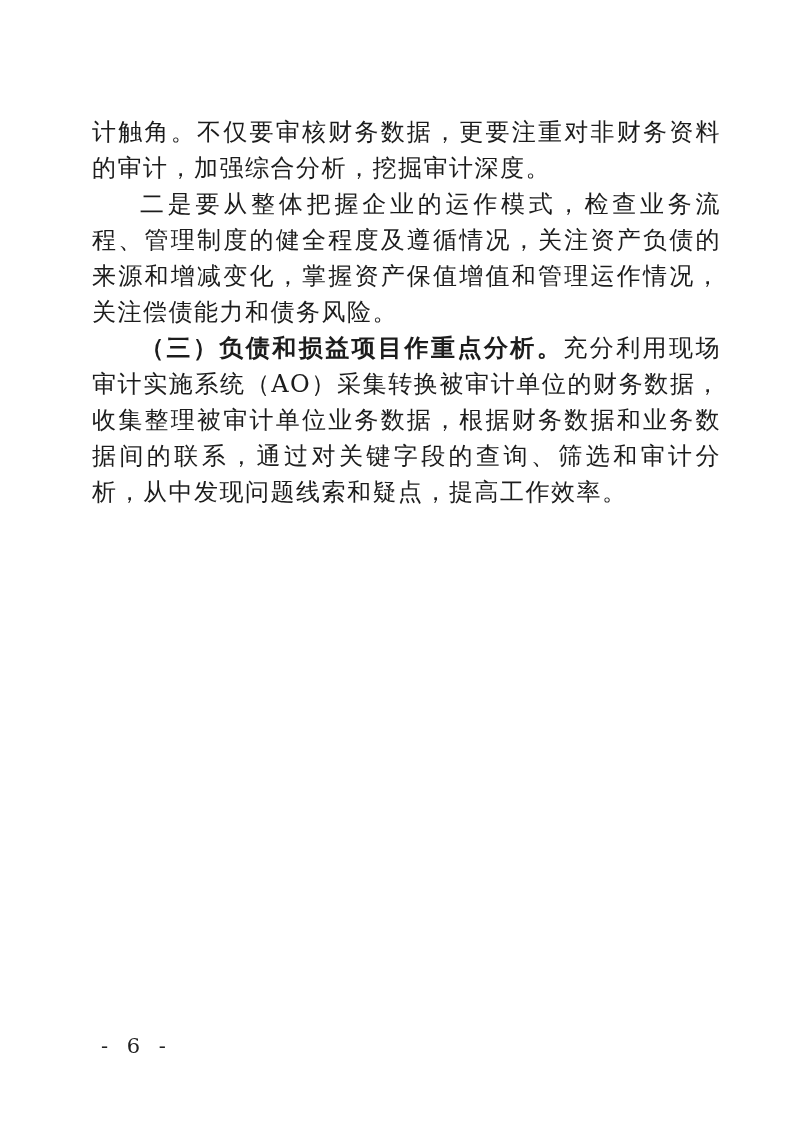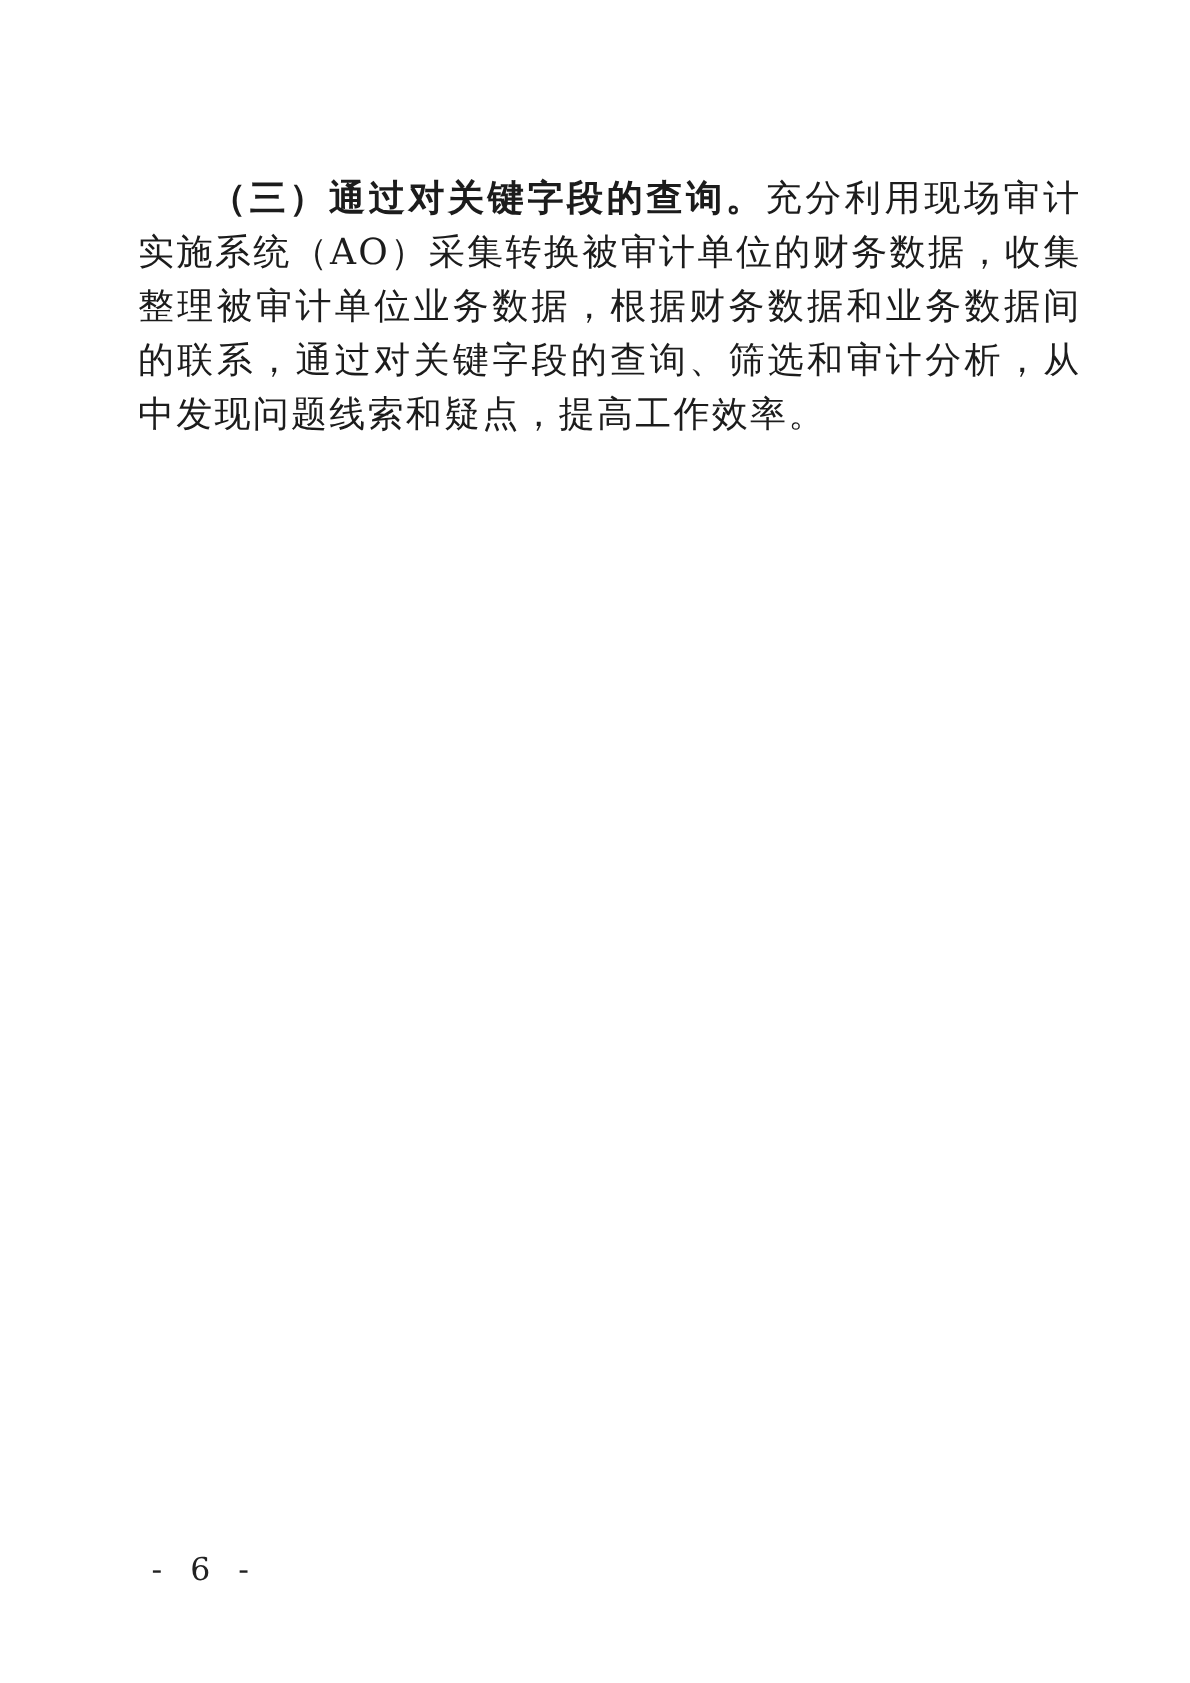--- a/index.html
+++ b/index.html
@@ -47,19 +47,21 @@
     font-size: 21px;
     letter-spacing: 6px;
     color: #222222;
   }
 </style>
 </head>
 <body>
 
 <div class="page">
   <main class="content">
-    <p class="para"><span class="lead">（三）通过对关键字段的查询。</span><span>充分利用现场审计实施系统（AO）采集转换被审计单位的财务数据，收集整理被审计单位业务数据，根据财务数据和业务数据间的联系，通过对关键字段的查询、筛选和审计分析，从中发现问题线索和疑点，提高工作效率。</span></p>
+    <p class="para no-indent">计触角。不仅要审核财务数据，更要注重对非财务资料的审计，加强综合分析，挖掘审计深度。</p>
+    <p class="para">二是要从整体把握企业的运作模式，检查业务流程、管理制度的健全程度及遵循情况，关注资产负债的来源和增减变化，掌握资产保值增值和管理运作情况，关注偿债能力和债务风险。</p>
+    <p class="para"><span class="lead">（三）负债和损益项目作重点分析。</span><span>充分利用现场审计实施系统（AO）采集转换被审计单位的财务数据，收集整理被审计单位业务数据，根据财务数据和业务数据间的联系，通过对关键字段的查询、筛选和审计分析，从中发现问题线索和疑点，提高工作效率。</span></p>
   </main>
 
   <footer class="footer">
     <span class="page-number">- 6 -</span>
   </footer>
 </div>
 
 </body></html>

